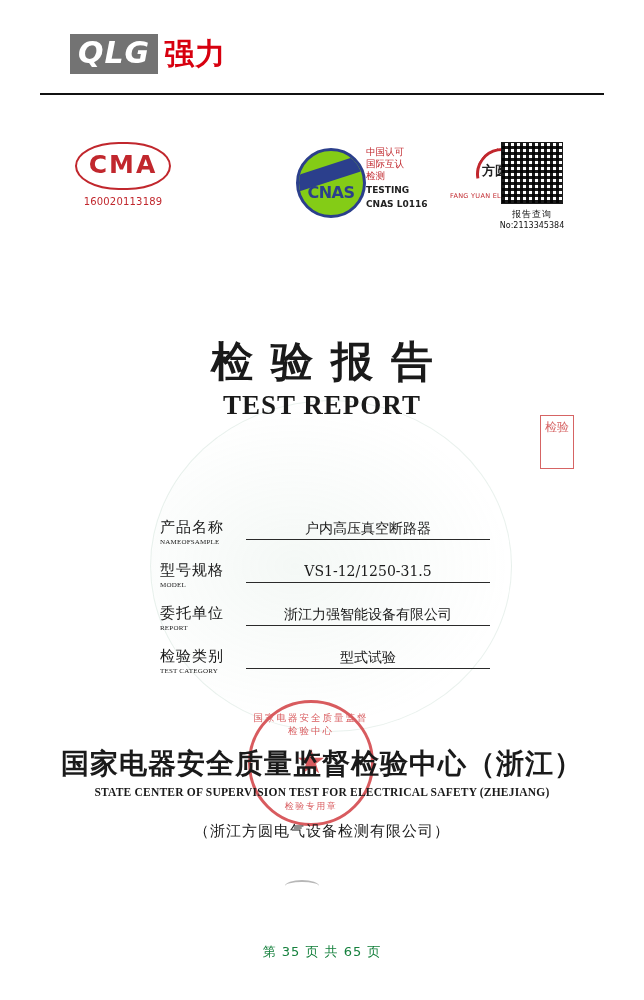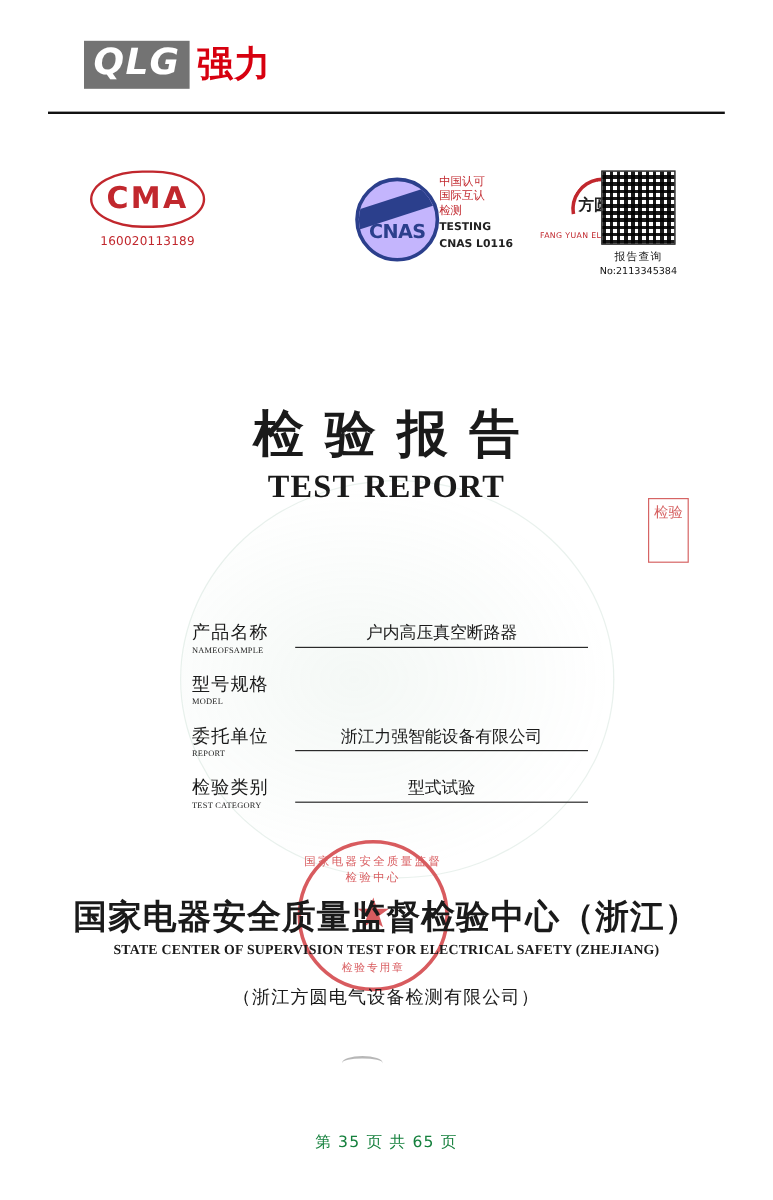--- a/index.html
+++ b/index.html
@@ -122,21 +122,21 @@
     position: absolute;
     left: 216px;
     top: 6px;
     width: 90px;
     text-align: center;
   }
   .cnas-circle {
     width: 64px;
     height: 64px;
     border-radius: 50%;
-    background: #c4b5fd;
+    background: #84cc16;
     border: 3px solid #2b3f8c;
     margin: 0 auto;
     position: relative;
     overflow: hidden;
   }
   .cnas-circle:before {
     content: "";
     position: absolute;
     left: -6px;
     top: 14px;
@@ -506,20 +506,21 @@
       <span class="en">NAMEOFSAMPLE</span>
     </div>
     <div class="field-value">户内高压真空断路器</div>
   </div>
 
   <div class="field-row">
     <div class="field-label">
       <span class="cn">型号规格</span>
       <span class="en">MODEL</span>
     </div>
+    <div class="field-value">VS1-12/1250-31.5</div>
   </div>
 
   <div class="field-row">
     <div class="field-label">
       <span class="cn">委托单位</span>
       <span class="en">REPORT</span>
     </div>
     <div class="field-value">浙江力强智能设备有限公司</div>
   </div>
 

